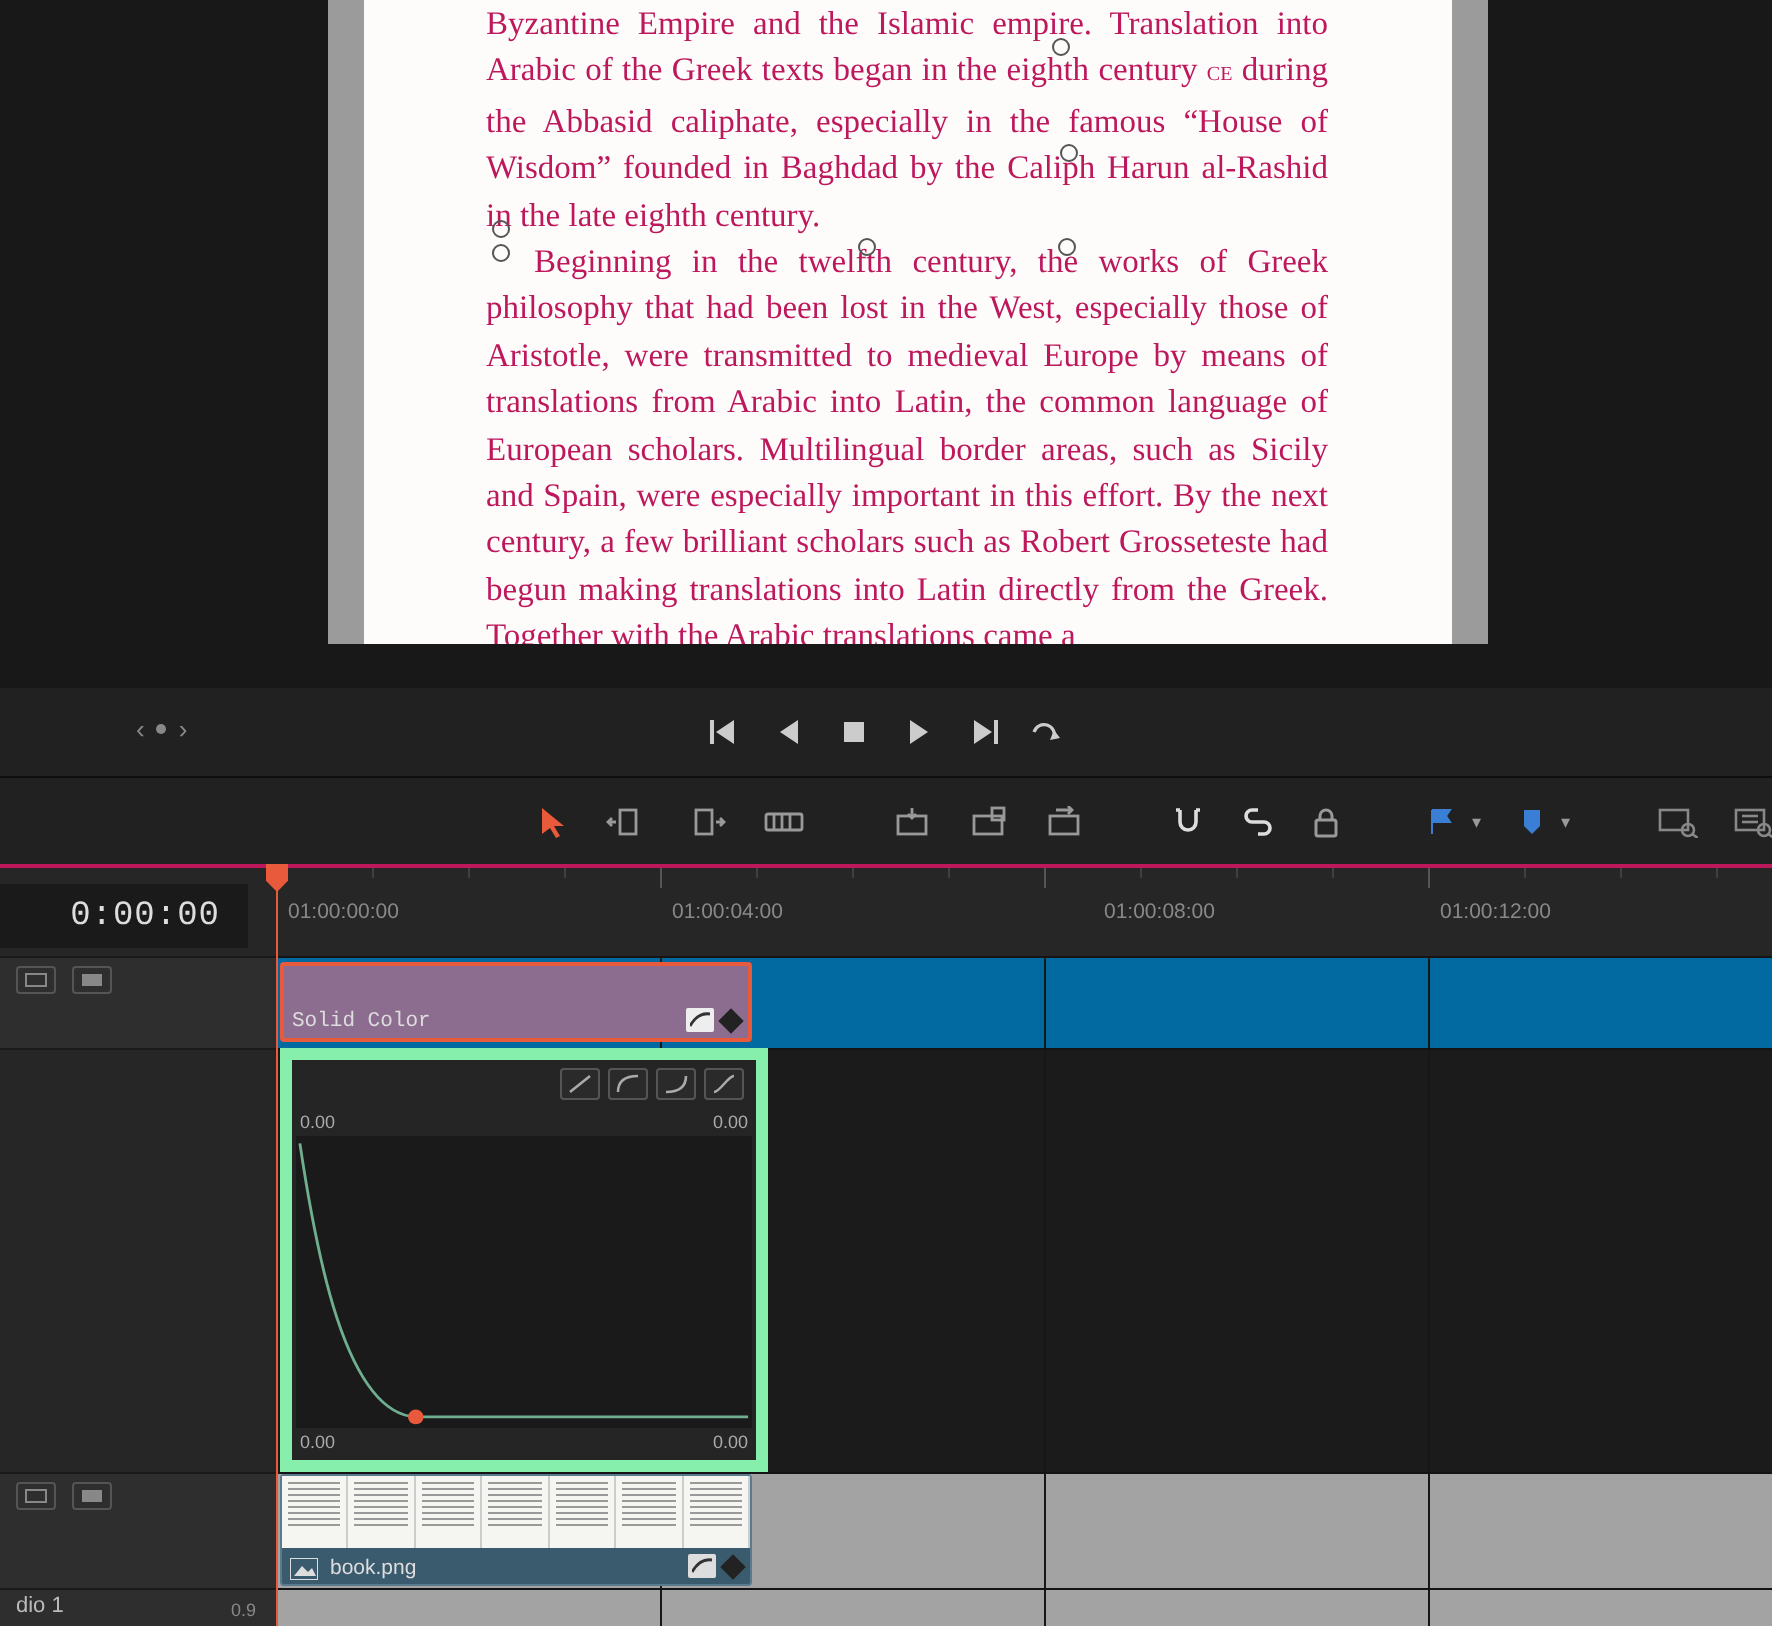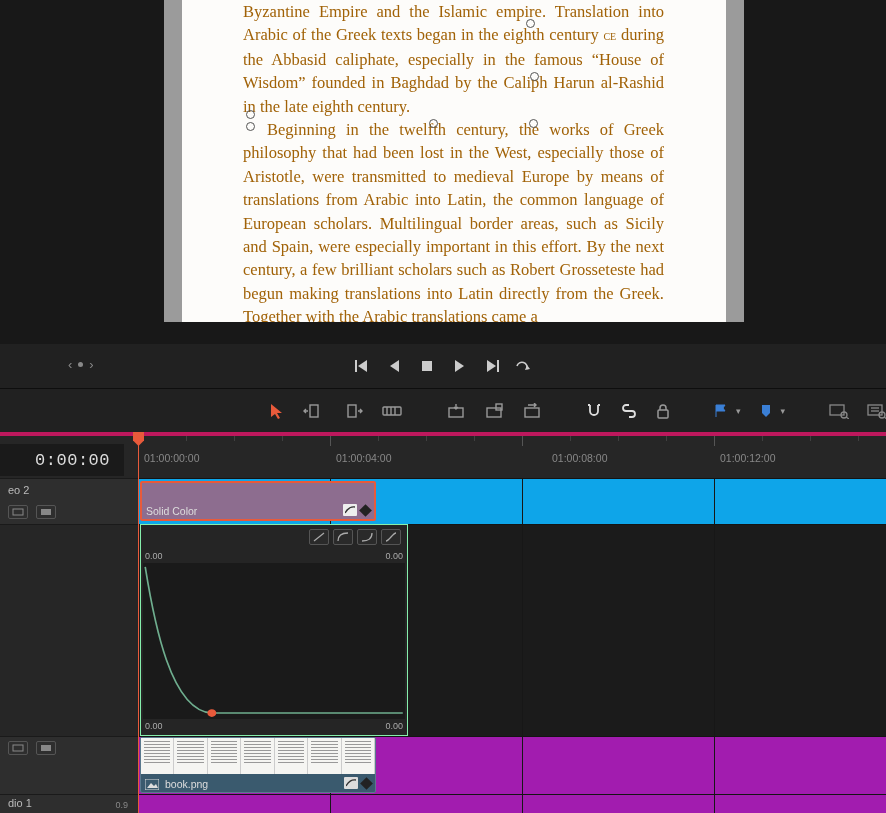--- a/index.html
+++ b/index.html
@@ -1,21 +1,21 @@
 <!DOCTYPE html>
 <html><head>
 <meta charset="utf-8">
 <style>
 * { margin: 0; padding: 0; box-sizing: border-box; }
 body { background: #181818; font-family: Arial, sans-serif; color: #aaa; font-size: 11px; overflow: hidden; width: 886px; height: 813px; position: relative; }
 
 
 .viewer { position: absolute; top: 0; left: 0; width: 886px; height: 322px; background: #181818; }
 .page-frame { position: absolute; left: 164px; top: 0; width: 580px; height: 322px; background: #9b9b9b; }
-.page { position: absolute; left: 18px; top: 0; width: 544px; height: 322px; background: #fdfcfa; color: #a16207; font-family: Georgia, "Times New Roman", serif; font-size: 16.5px; line-height: 23.4px; text-align: justify; padding: 0 8px; overflow: hidden; }
+.page { position: absolute; left: 18px; top: 0; width: 544px; height: 322px; background: #fdfcfa; color: #be185d; font-family: Georgia, "Times New Roman", serif; font-size: 16.5px; line-height: 23.4px; text-align: justify; padding: 0 8px; overflow: hidden; }
 .page p { margin: 0; }
 .page .indent { text-indent: 24px; }
 .page .ce { font-variant: small-caps; font-size: 0.85em; }
 .page .para { padding: 0 54px 0 53px; }
 
 
 .kf-circle { position: absolute; width: 9px; height: 9px; border: 1px solid #555; border-radius: 50%; background: transparent; }
 
 
 .transport { position: absolute; top: 344px; left: 0; width: 886px; height: 44px; background: #212121; display: flex; align-items: center; }
@@ -26,48 +26,48 @@
 
 
 .toolbar { position: absolute; top: 388px; left: 0; width: 886px; height: 44px; background: #212121; border-top: 1px solid #0e0e0e; display: flex; align-items: center; padding-left: 270px; gap: 18px; }
 .toolbar .sep { width: 1px; height: 22px; background: #0e0e0e; margin: 0 4px; }
 .tool-icon { width: 22px; height: 22px; display: flex; align-items: center; justify-content: center; color: #999; cursor: pointer; position: relative; }
 .tool-icon.active { color: #e85a3b; }
 .marker-icon svg { width: 14px; height: 14px; }
 .chev { font-size: 9px; color: #999; margin-left: -10px; }
 
 
-.ruler { position: absolute; top: 432px; left: 0; width: 886px; height: 46px; background: #262626; border-top: 4px solid #be185d; }
+.ruler { position: absolute; top: 432px; left: 0; width: 886px; height: 46px; background: #262626; border-top: 2px solid #be185d; }
 .timecode-box { position: absolute; left: 0; top: 8px; width: 124px; height: 32px; display: flex; align-items: center; justify-content: flex-end; padding-right: 14px; background: #1a1a1a; }
 .timecode-box span { color: #ddd; font-size: 17px; letter-spacing: 0.5px; font-family: "Courier New", monospace; }
 .ruler-ticks { position: absolute; left: 138px; top: 0; right: 0; height: 46px; }
 .major-tick { position: absolute; top: 0; width: 1px; height: 10px; background: #555; }
 .minor-tick { position: absolute; top: 0; width: 1px; height: 5px; background: #404040; }
 .tick-label { position: absolute; top: 16px; color: #888; font-size: 10.5px; font-family: Arial; }
 .playhead { position: absolute; left: 138px; top: 432px; width: 1px; height: 381px; background: #e85a3b; z-index: 50; }
 .playhead-head { position: absolute; left: -5px; top: 0; width: 11px; height: 14px; background: #e85a3b; clip-path: polygon(0 0, 100% 0, 100% 60%, 50% 100%, 0 60%); }
 
 
 .tracks { position: absolute; top: 478px; left: 0; width: 886px; }
 .track-header { position: absolute; left: 0; width: 138px; background: #2e2e2e; border-top: 1px solid #1a1a1a; }
-.track-lane { position: absolute; left: 138px; right: 0; background: #a21caf; border-top: 1px solid #141414; }
+.track-lane { position: absolute; left: 138px; right: 0; background: #a3a3a3; border-top: 1px solid #141414; }
 .track-name { color: #bbb; font-size: 11px; padding: 5px 8px; }
 .track-ctrls { display: flex; gap: 8px; padding: 4px 8px; align-items: center; }
 .ctrl-box { width: 20px; height: 14px; border: 1px solid #555; border-radius: 2px; display: flex; align-items: center; justify-content: center; }
 .track-vol { position: absolute; right: 10px; bottom: 4px; color: #888; font-size: 9px; }
 
 
 .clip { position: absolute; border-radius: 2px; }
 .clip.solid { left: 2px; top: 2px; width: 236px; height: 40px; background: #8d6d8f; border: 2px solid #e85a3b; }
 .clip-label { position: absolute; left: 4px; bottom: 2px; color: #ddd; font-size: 10.5px; }
 .clip-icons { position: absolute; right: 4px; bottom: 3px; display: flex; gap: 4px; align-items: center; }
 .clip-icons .ic { width: 14px; height: 12px; background: #eee; border-radius: 1px; display: flex; align-items: center; justify-content: center; color: #333; }
 
 
-.curve-panel { position: absolute; left: 140px; top: 524px; width: 268px; height: 212px; background: #252525; border: 1px solid #86efac; text-align: right; }
+.curve-panel { position: absolute; left: 140px; top: 524px; width: 244px; height: 212px; background: #252525; border: 6px solid #86efac; text-align: right; }
 .curve-toolbar { position: absolute; right: 6px; top: 4px; display: flex; gap: 4px; }
 .curve-btn { width: 20px; height: 16px; border: 1px solid #555; border-radius: 2px; display: flex; align-items: center; justify-content: center; background: #2a2a2a; }
 .curve-val-tl { position: absolute; left: 4px; top: 26px; font-size: 9px; color: #aaa; }
 .curve-val-tr { position: absolute; right: 4px; top: 26px; font-size: 9px; color: #aaa; }
 .curve-val-bl { position: absolute; left: 4px; bottom: 4px; font-size: 9px; color: #aaa; }
 .curve-val-br { position: absolute; right: 4px; bottom: 4px; font-size: 9px; color: #aaa; }
 .curve-area { position: absolute; left: 2px; top: 38px; right: 2px; bottom: 16px; background: #1a1a1a; }
 
 
 .clip.book { left: 2px; top: 0; width: 236px; height: 56px; background: #3a5a6e; border: 1px solid #5a7a8e; }
@@ -268,35 +268,34 @@
   </div>
 </div>
 
 <div class="playhead">
     <div class="playhead-head"></div>
   </div>
 
 <div class="tracks">
 
   <div class="track-header" style="top:0; height:52px;">
-    <div class="track-name">eo 2</div>
     <div class="track-ctrls">
       <div class="ctrl-box">
           <svg width="12" height="8" viewBox="0 0 12 8" stroke="#888" fill="none">
             <rect x="1" y="1" width="10" height="6"></rect>
           </svg>
         </div>
       <div class="ctrl-box">
           <svg width="12" height="8" viewBox="0 0 12 8" fill="#888">
             <rect x="1" y="1" width="10" height="6"></rect>
           </svg>
         </div>
     </div>
   </div>
-  <div class="track-lane" style="top:0; height:46px; background:#0ea5e9;">
+  <div class="track-lane" style="top:0; height:46px; background:#0369a1;font-family:Liberation Mono, monospace;">
     <div class="lane-col" style="left:192px"></div>
       <div class="lane-col" style="left:384px"></div>
       <div class="lane-col" style="left:576px"></div>
     <div class="clip solid">
       <div class="clip-label">Solid Color</div>
       <div class="clip-icons">
         <div class="ic">
             <svg width="10" height="8" viewBox="0 0 10 8">
               <path d="M0 7 Q4 0 10 1" stroke="#333" fill="none" stroke-width="1.4"></path>
             </svg>

